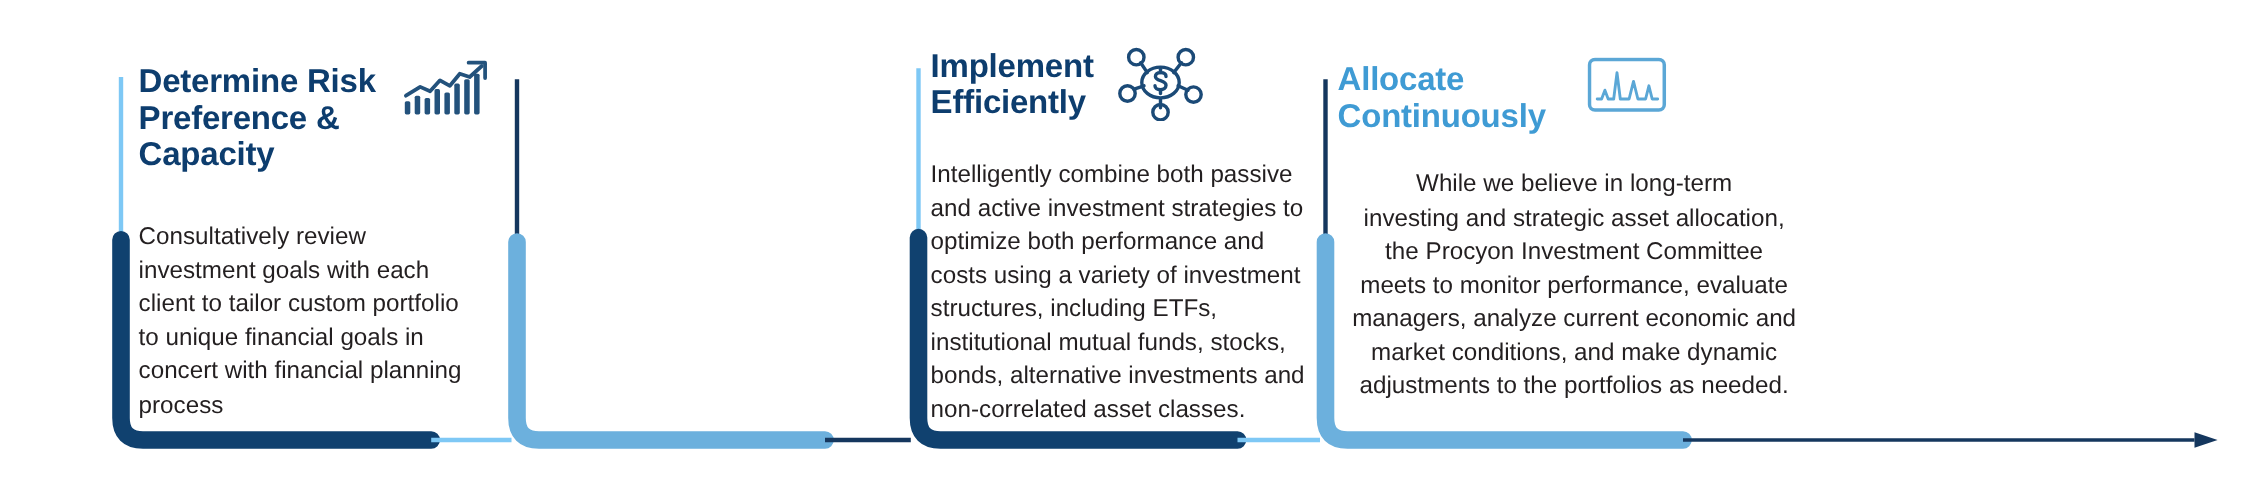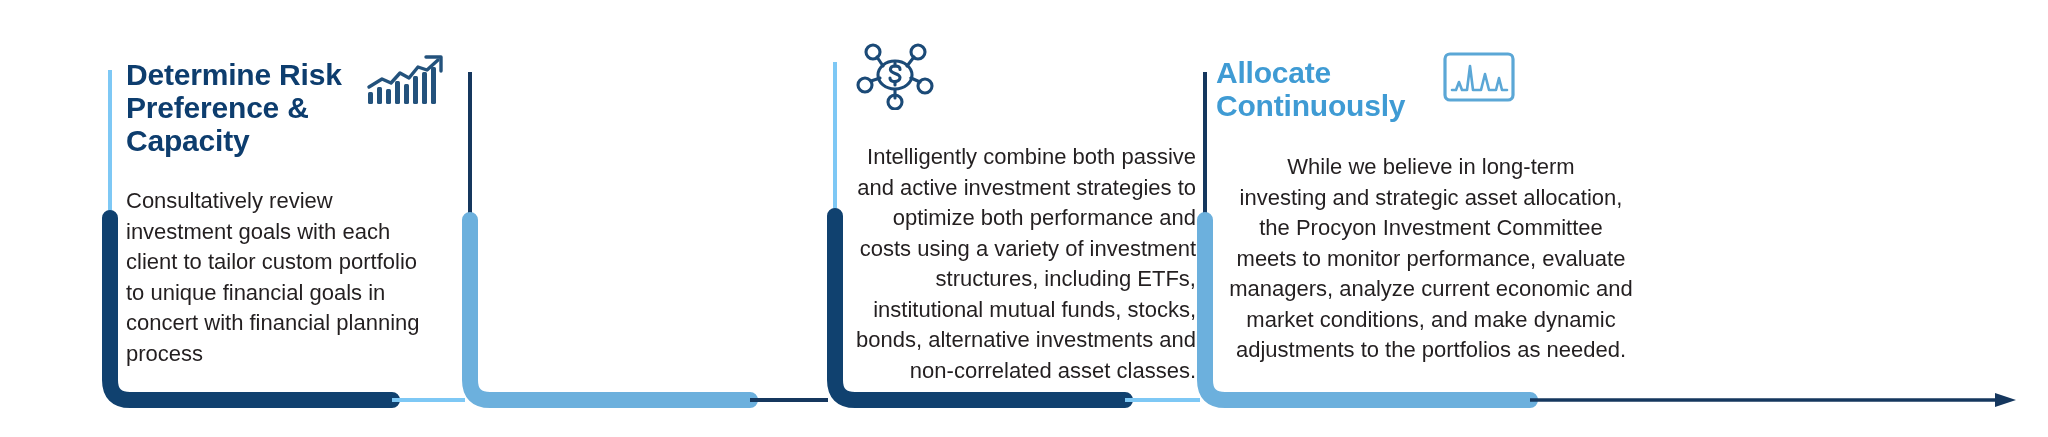--- a/index.html
+++ b/index.html
@@ -70,21 +70,21 @@
               <rect x="38" y="30" width="5" height="20" rx="1.5"></rect>
               <rect x="47" y="22" width="5" height="28" rx="1.5"></rect>
               <rect x="56" y="18" width="5" height="32" rx="1.5"></rect>
               <rect x="65" y="13" width="5" height="37" rx="1.5"></rect>
             </g>
             <polyline points="3,33 16,25 25,29 34,19 43,24 52,13 61,16 72,6" fill="none" stroke="#23527c" stroke-width="3.4" stroke-linejoin="round" stroke-linecap="round"></polyline>
             <polyline points="60,3 75,3 75,17" fill="none" stroke="#23527c" stroke-width="3.4" stroke-linejoin="round" stroke-linecap="round"></polyline>
           </svg>
         </span>
       </div>
-      <p class="body" style="margin-top:29px;">Consultatively review
+      <p class="body" style="margin-top:43px;">Consultatively review
 investment goals with each
 client to tailor custom portfolio
 to unique financial goals in
 concert with financial planning
 process</p>
     </div>
   </div>
 
   <div class="panel" style="left:410px;width:470px;">
     <div class="rail">
@@ -101,20 +101,22 @@
   <div class="panel" style="left:780px;width:480px;">
     <div class="rail">
       <svg width="480" height="437" viewBox="0 0 480 437">
         <path d="M55 62 L55 218" stroke="#7ec8f5" stroke-width="4" fill="none"></path>
         <path d="M55 216 L55 380 Q55 400 75 400 L345 400" stroke="#10416f" stroke-width="16" fill="none" stroke-linecap="round" stroke-linejoin="round"></path>
         <path d="M345 400 L420 400" stroke="#7ec8f5" stroke-width="4" fill="none"></path>
       </svg>
     </div>
     <div class="content" style="left:66px;top:44px;width:350px;">
       <div class="head-row">
+        <h2 class="head navy">Implement
+Efficiently</h2>
         <span class="icon" style="margin-left:10px;">
           <svg width="78" height="70" viewBox="0 0 78 70">
             <g fill="none" stroke="#1b4a77" stroke-width="3.1" stroke-linecap="round" stroke-linejoin="round">
               <line x1="27" y1="26" x2="21" y2="17"></line>
               <line x1="51" y1="26" x2="58" y2="17"></line>
               <line x1="24" y1="38" x2="15" y2="41"></line>
               <line x1="55" y1="38" x2="64" y2="42"></line>
               <line x1="39" y1="50" x2="39" y2="58"></line>
               <ellipse cx="39" cy="35" rx="17" ry="14"></ellipse>
               <circle cx="17" cy="12" r="7"></circle>
@@ -124,21 +126,21 @@
               <circle cx="39" cy="62" r="7"></circle>
               <path d="M44 29.5 C44 27 41.8 26 39.2 26 C36.4 26 34.4 27.3 34.4 29.6
                        C34.4 34.3 44 32.5 44 37.6 C44 40.2 41.6 41.6 38.8 41.6
                        C36 41.6 34 40.2 34 38"></path>
               <line x1="39" y1="23" x2="39" y2="26"></line>
               <line x1="39" y1="41.6" x2="39" y2="45"></line>
             </g>
           </svg>
         </span>
       </div>
-      <p class="body" style="margin-top:28px;text-align:right;">Intelligently combine both passive
+      <p class="body" style="margin-top:28px;">Intelligently combine both passive
 and active investment strategies to
 optimize both performance and
 costs using a variety of investment
 structures, including ETFs,
 institutional mutual funds, stocks,
 bonds, alternative investments and
 non-correlated asset classes.</p>
     </div>
   </div>
 

